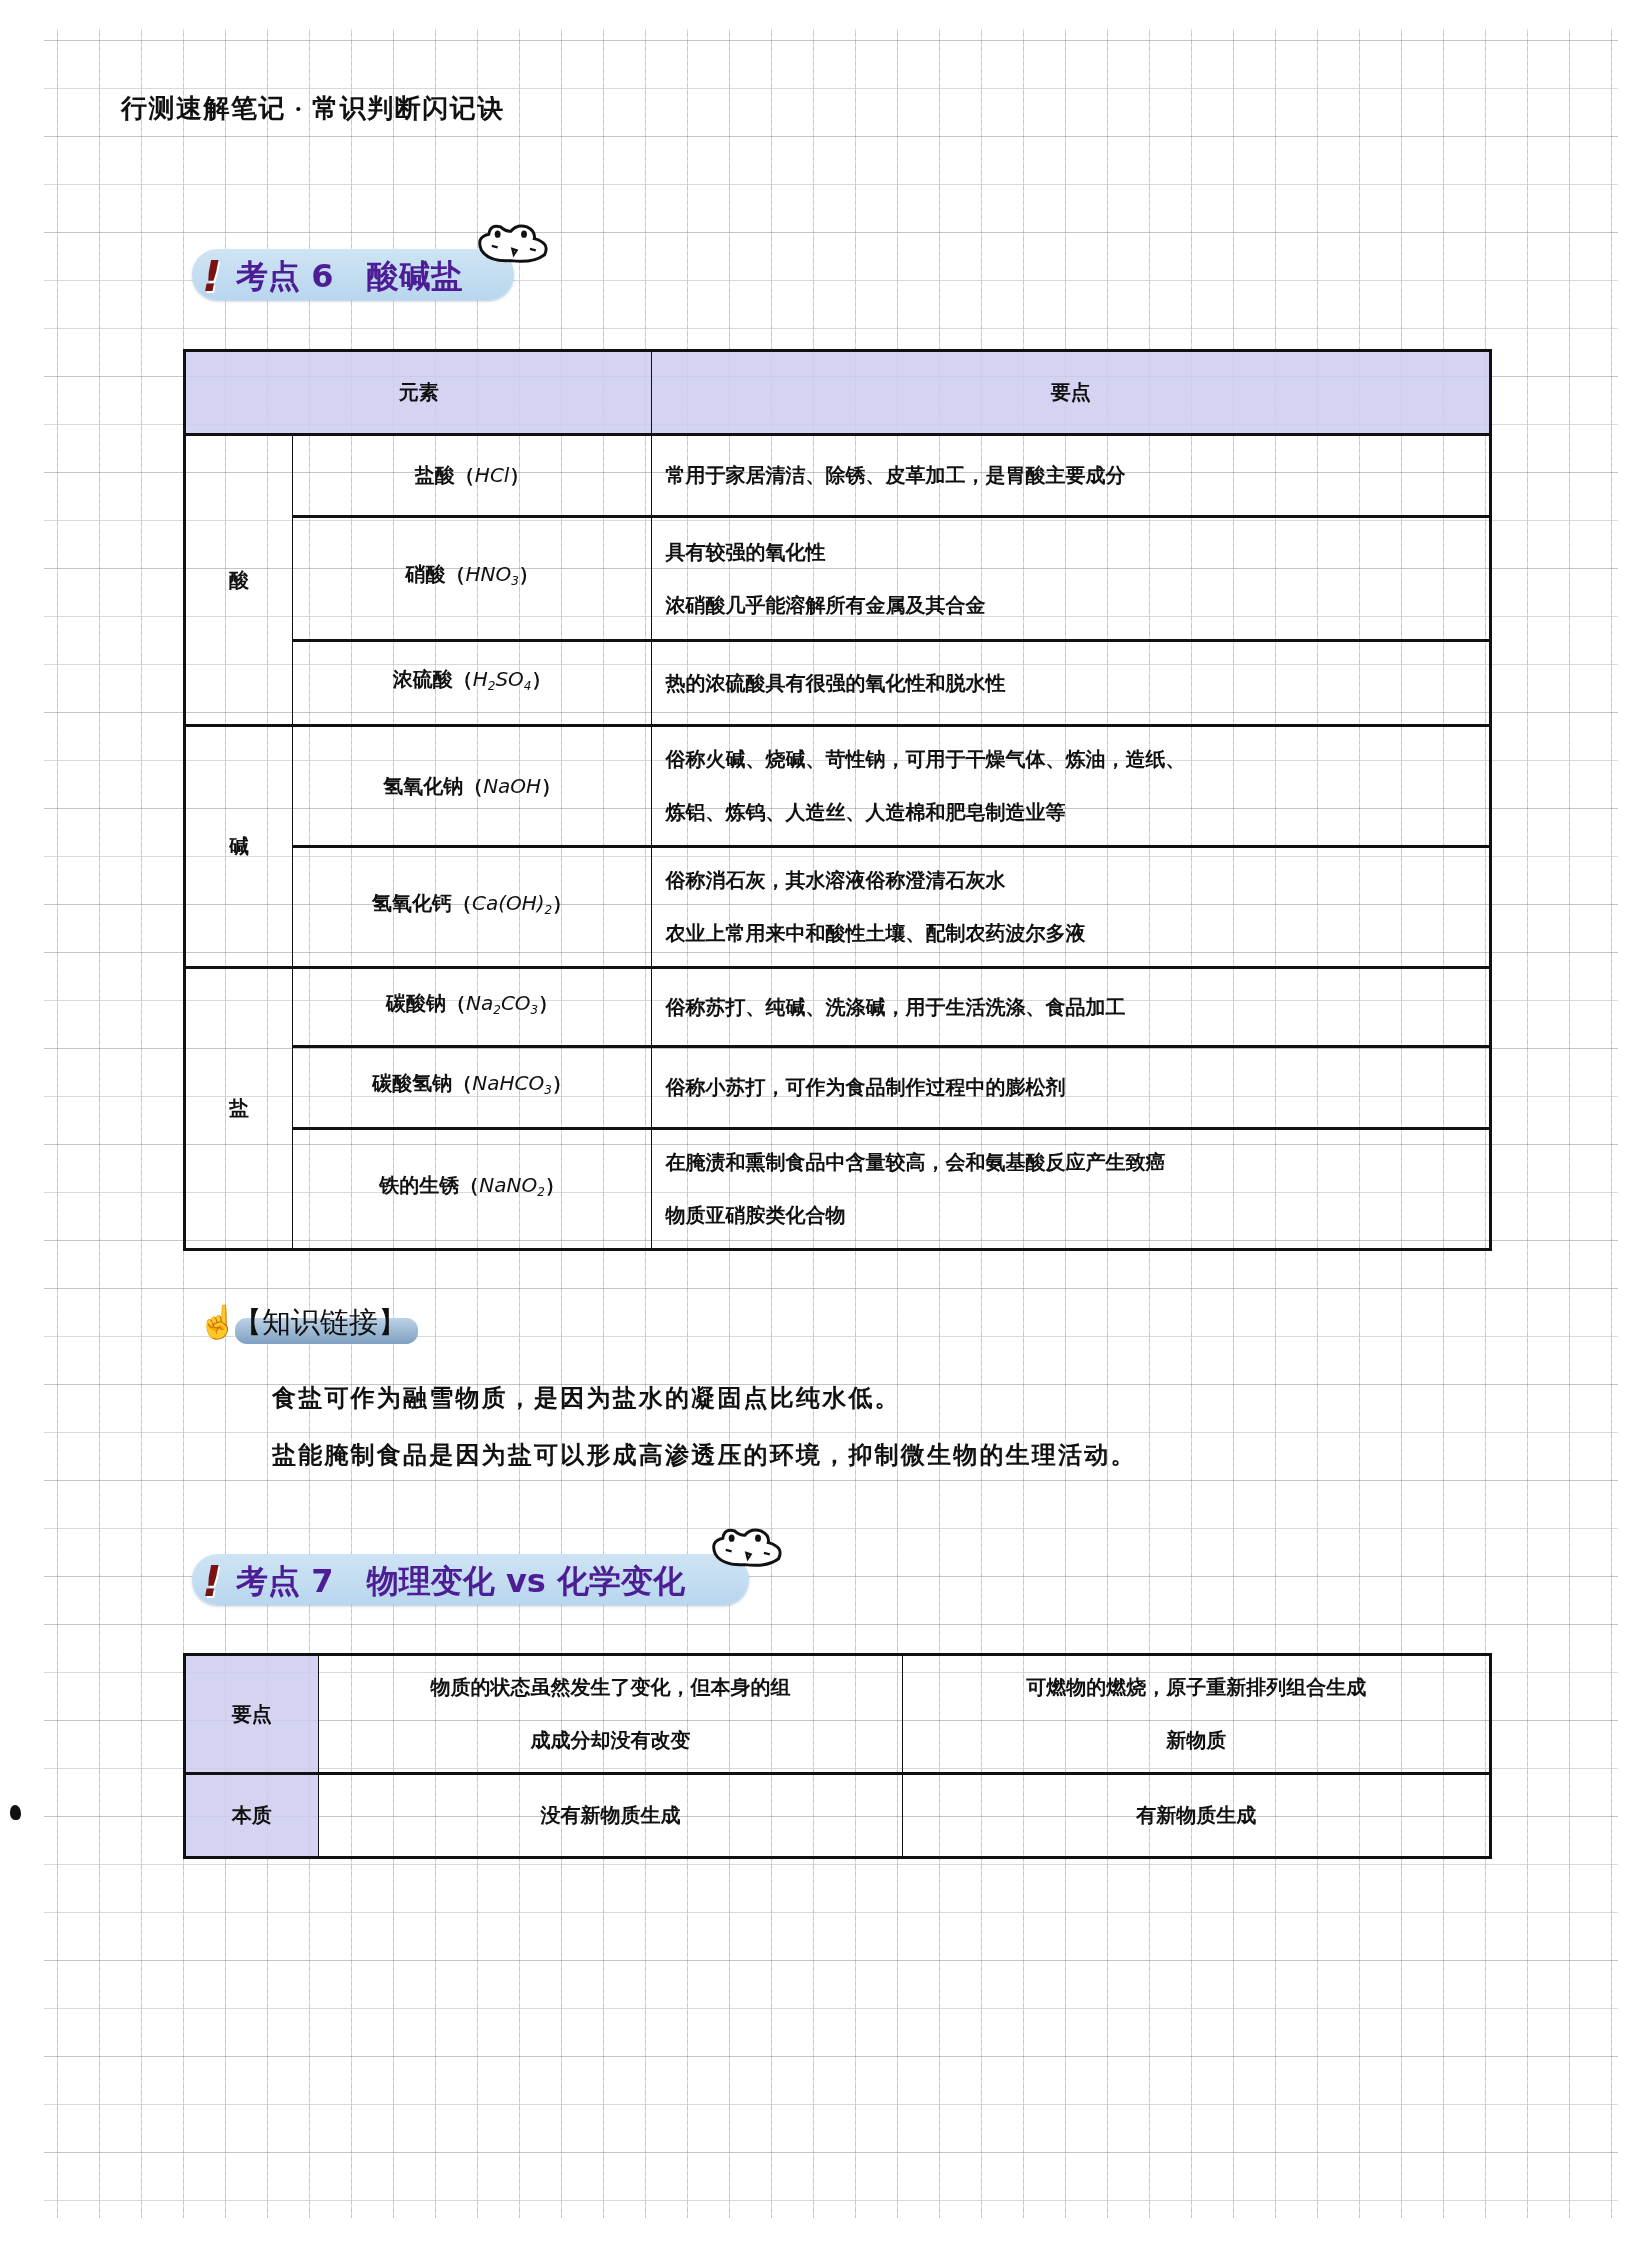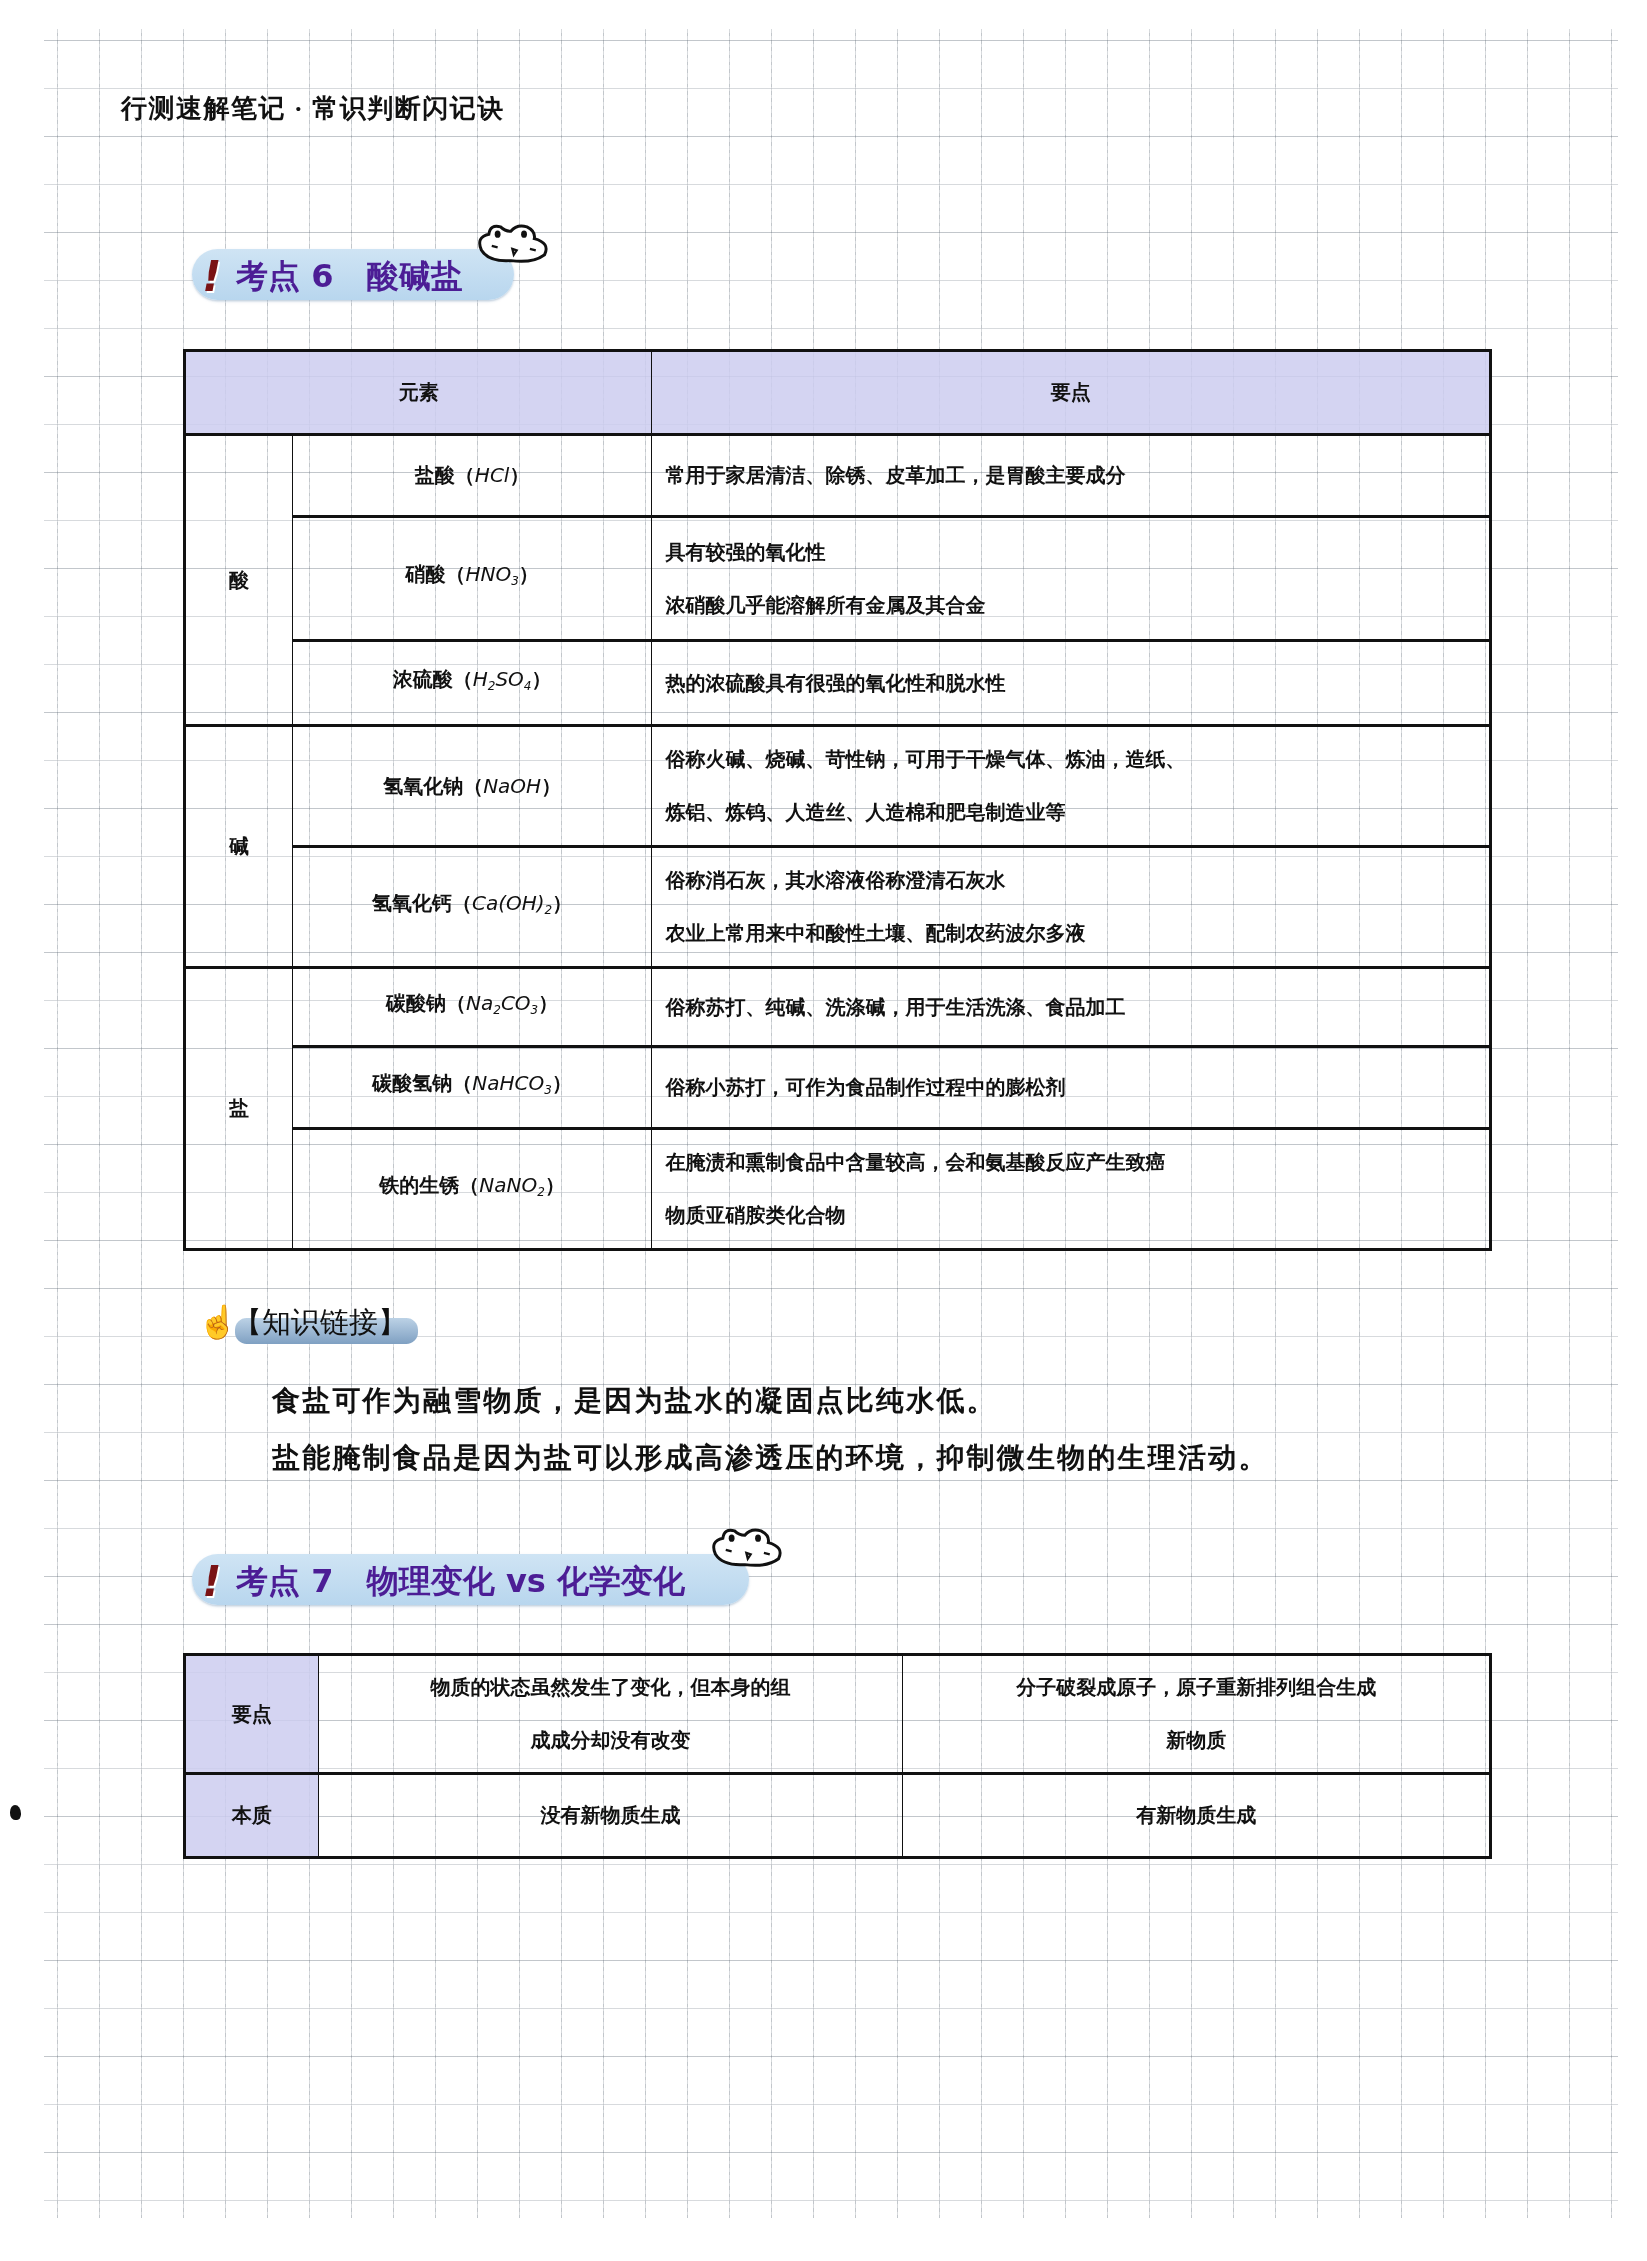--- a/index.html
+++ b/index.html
@@ -67,21 +67,21 @@
   .link-head { position: absolute; left: 198px; top: 1303px; height: 44px; }
   .link-head .hand { position: absolute; left: 0; top: 0; font-size: 32px; }
   .link-head .pill {
     position: absolute; left: 37px; top: 14.6px; width: 183px; height: 26px; border-radius: 11.7px;
     background: linear-gradient(to bottom, #bcd2e6, #7fa0c2);
   }
   .link-head .label {
     position: absolute; left: 35px; top: 0; font-size: 29px; font-weight: normal; white-space: nowrap;
   }
   .para {
-    position: absolute; left: 272px; font-size: 28px; font-weight: bold; letter-spacing: 2.2px; white-space: nowrap;
+    position: absolute; left: 272px; font-size: 24px; font-weight: bold; letter-spacing: 2.2px; white-space: nowrap;
   }
   .mark-dot { position: absolute; left: 10.3px; top: 1805px; width: 10.3px; height: 14.6px; background: #111; border-radius: 50% 60% 40% 50%; }
 </style>
 </head>
 <body>
 
 <div class="grid-paper"></div>
 
 <div class="header-title">行测速解笔记 · 常识判断闪记诀</div>
 
@@ -198,21 +198,21 @@
       <col style="width:589px">
     </colgroup>
   <tbody>
   <tr class="row-sep" style="height:119px;">
     <td class="shaded">要点</td>
     <td>
           <div>物质的状态虽然发生了变化，但本身的组</div>
           <div>成成分却没有改变</div>
         </td>
     <td>
-          <div>分子破裂成原子，原子重新排列组合生成</div>
+          <div>可燃物的燃烧，原子重新排列组合生成</div>
           <div>新物质</div>
         </td>
   </tr>
   <tr class="row-sep" style="height:84px;">
     <td class="shaded">本质</td>
     <td>
           <div>没有新物质生成</div>
         </td>
     <td>
           <div>有新物质生成</div>

